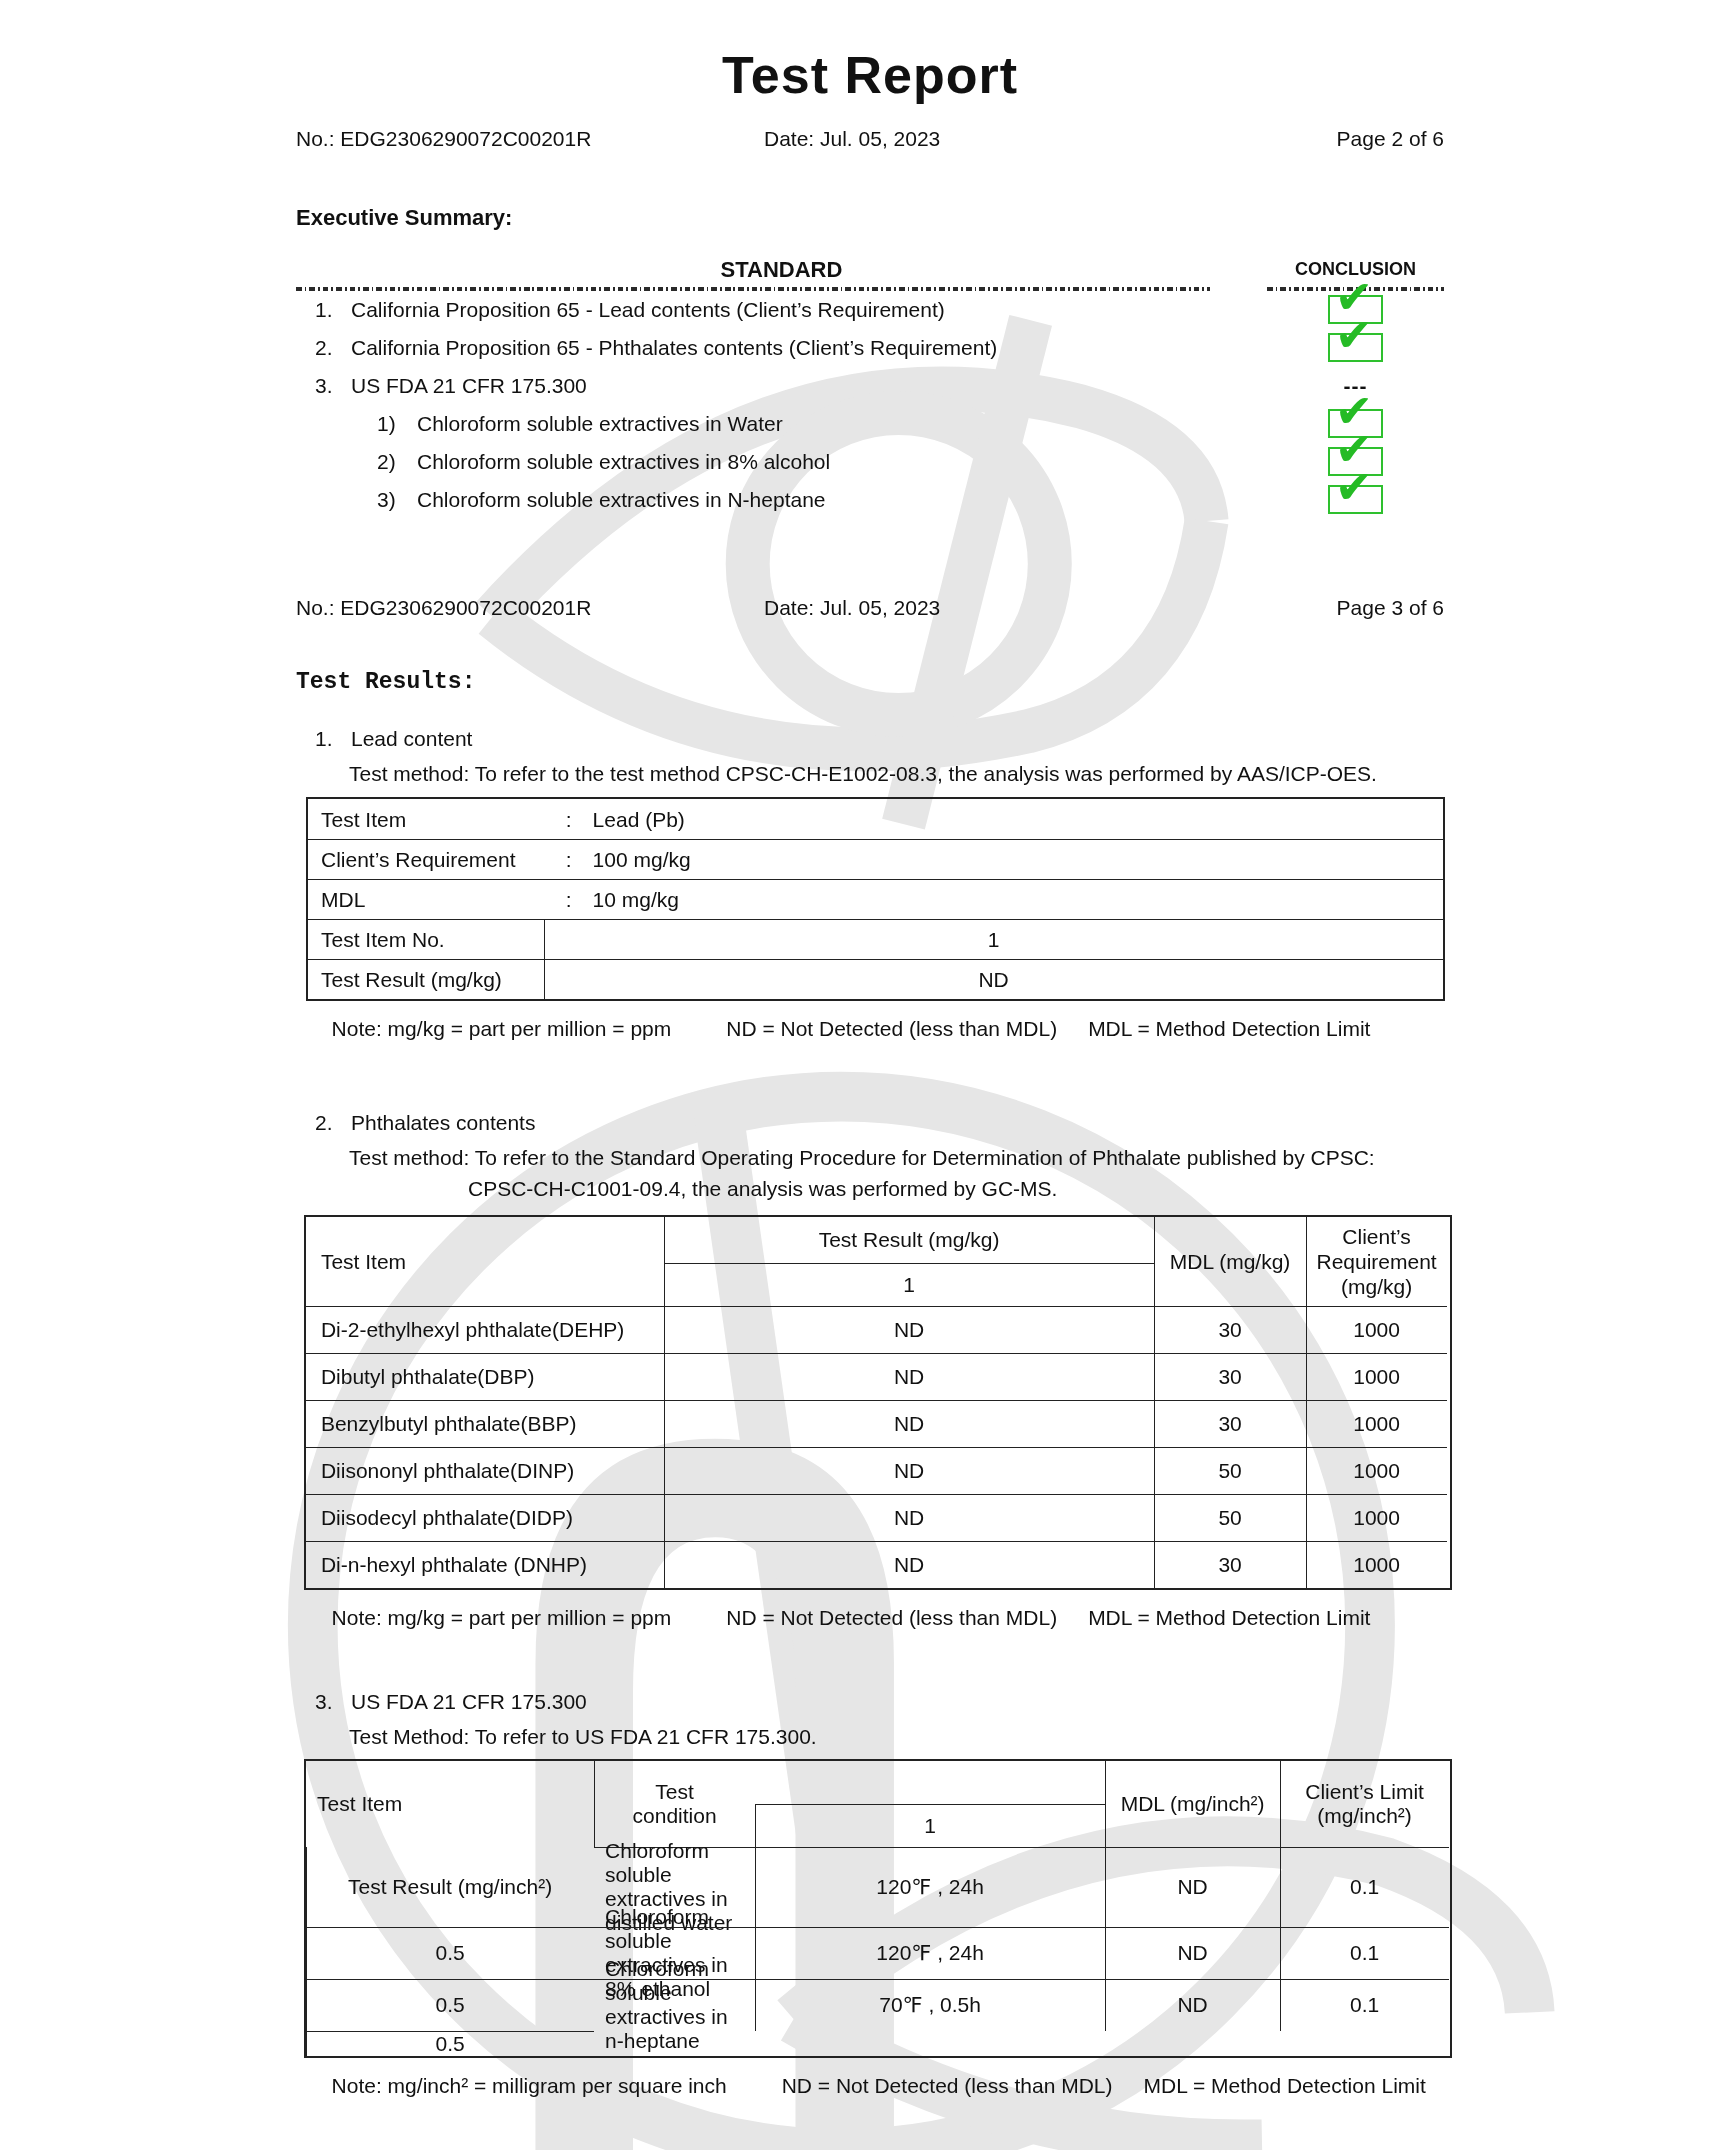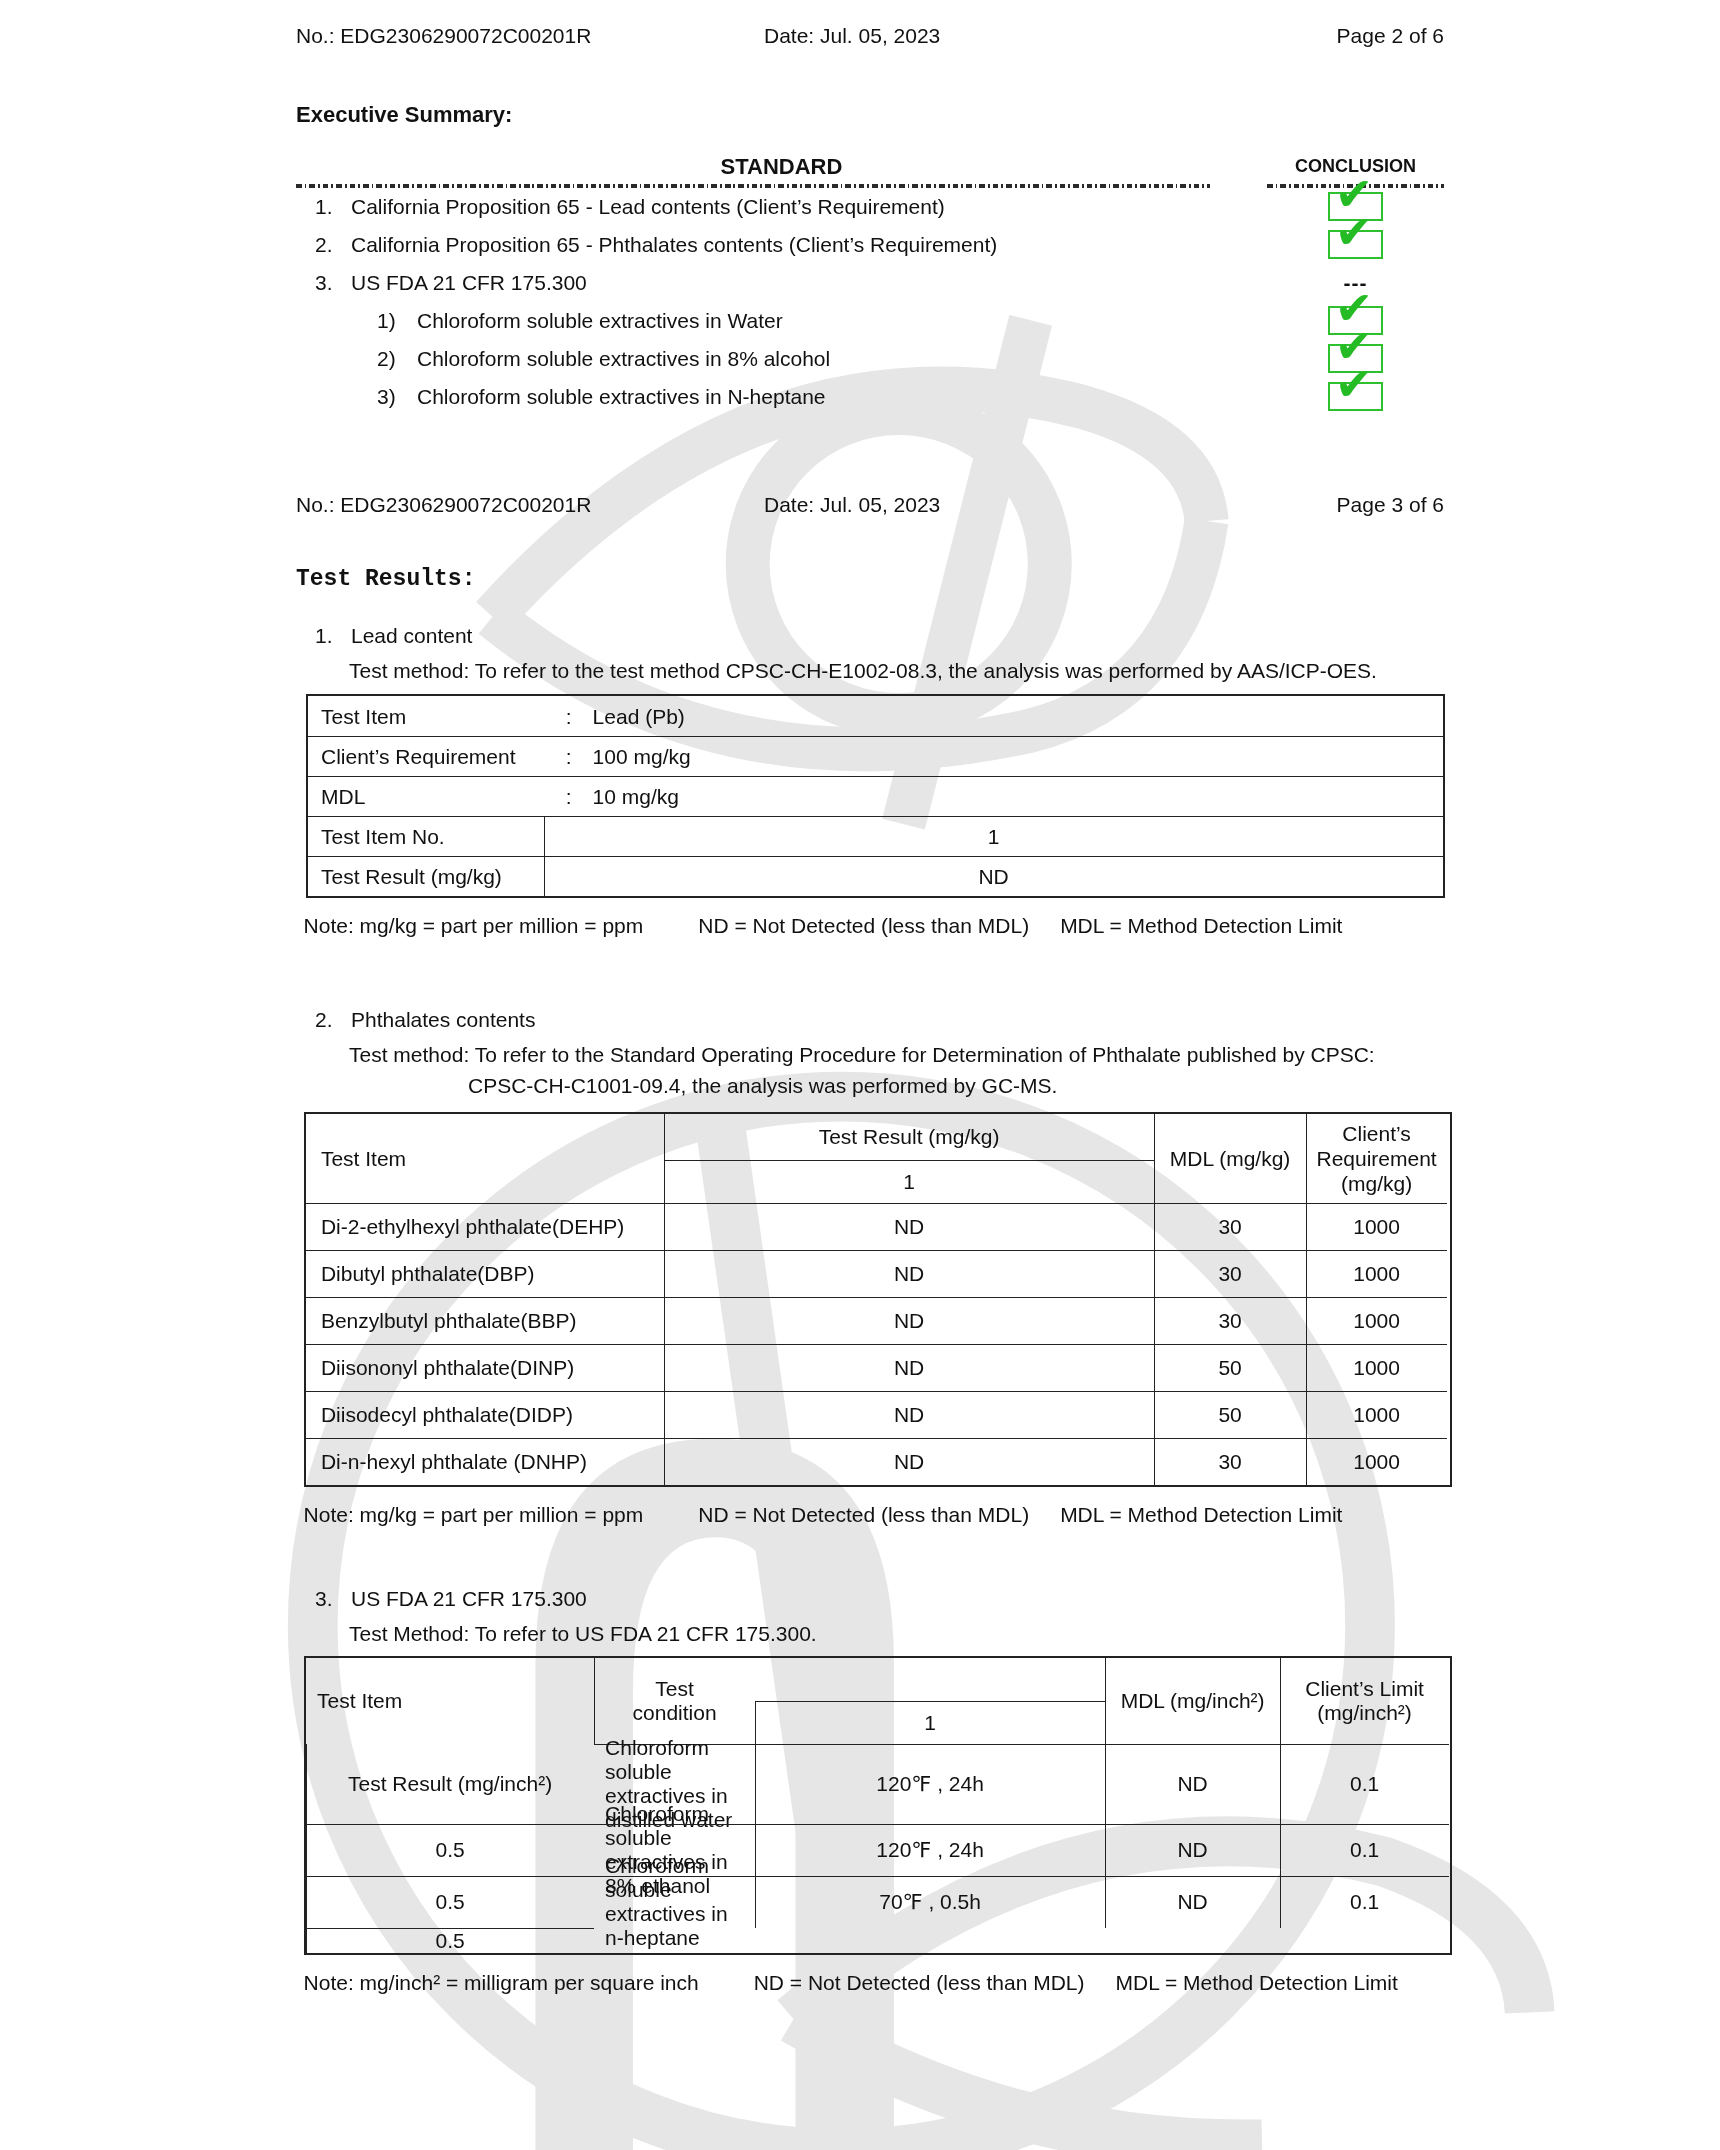--- a/index.html
+++ b/index.html
@@ -96,21 +96,21 @@
     border: 2.9px solid #222;
   }
   .lt-row { height: 40px; display: flex; align-items: stretch; }
   .lt-row + .lt-row { border-top: 1.9px solid #222; }
   .lt-label { width: 237px; padding-left: 13.4px; display: flex; align-items: center; }
   .lt-colon { width: 48px; display: flex; align-items: center; justify-content: center; }
   .lt-value { flex: 1; display: flex; align-items: center; }
   .lt-label.divided { border-right: 1.9px solid #222; }
   .lt-value.centered { justify-content: center; }
 
-  .note { margin-top: 15.3px; padding-left: 7.6px; white-space: nowrap; }
+  .note { margin-top: 15.3px; padding-left: 7.6px; white-space: nowrap; margin-left: 28px; }
   .note .n1 { margin-right: 55px; }
   .note .n2 { margin-right: 31px; }
 
   .ph-heading { margin-top: 69px; }
   .fda-heading { margin-top: 59px; }
 
   
   .ph-table {
     margin: 11.5px 0 0 7.6px;
     display: grid;
@@ -155,20 +155,21 @@
       <path d="M830,2112 Q1120,1862 1450,1948 Q1595,2000 1600,2105"></path>
       <path d="M830,2112 Q1060,2248 1320,2243"></path>
     </g>
     <g fill="#e6e6e6" stroke="none">
       <path d="M560,2250 L560,1740 Q560,1505 748,1505 Q935,1505 935,1740 L935,2250 L832,2250 L832,1770 Q832,1608 748,1608 Q662,1608 662,1770 L662,2250 Z"></path>
     </g>
   </svg>
 
   <div class="content">
 
+    <div class="title">Test Report</div>
 
     <div class="hdr">
       <span class="no">No.: EDG2306290072C00201R</span>
       <span class="date">Date: Jul. 05, 2023</span>
       <span class="page-ind">Page 2 of 6</span>
     </div>
 
     <div class="exec-heading bold">Executive Summary:</div>
 
     <div class="cols-row">

